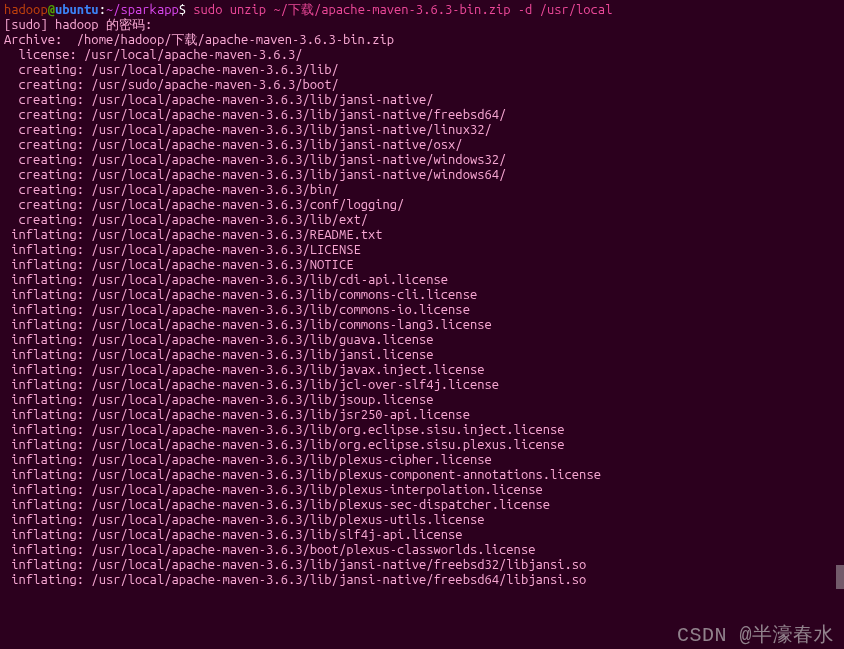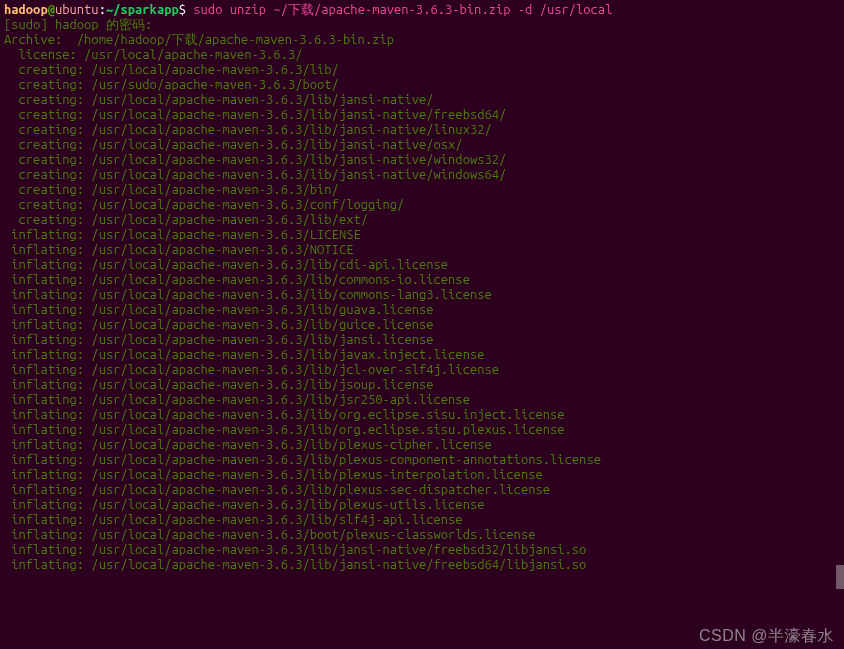--- a/index.html
+++ b/index.html
@@ -9,35 +9,35 @@
       font-family: 'Ubuntu Mono', 'DejaVu Sans Mono', 'Consolas', monospace;
       font-size: 13px;
       line-height: 15px;
       width: 844px;
       height: 649px;
       overflow: hidden;
       position: relative;
       padding: 2px 4px;
     }
     .prompt-line { white-space: pre; }
-    .user { color: #fdba74; font-weight: bold; }
+    .user { color: #c2410c; font-weight: normal; }
     .at { color: #4e9a06; font-weight: bold; }
-    .host { color: #fca5a5; font-weight: normal; }
+    .host { color: #3b82f6; font-weight: bold; }
     .colon { color: #ffffff; }
-    .tilde-path { color: #22c55e; font-weight: bold; }
+    .tilde-path { color: #d946ef; font-weight: normal; }
     .dollar { color: #ffffff; }
     .cmd { color: #ec4899; }
-    .output-line { color: #4d7c0f; white-space: pre; }
+    .output-line { color: #f9a8d4; white-space: pre; }
     .watermark {
       position: absolute;
       bottom: 6px;
       right: 10px;
       color: rgba(200,200,200,0.65);
-      font-family: Liberation Sans, sans-serif;
-      font-size: 16px;
+      font-family: Liberation Mono, monospace;
+      font-size: 20px;
       letter-spacing: 0.5px;
     }
     .scrollbar-stub {
       position: absolute;
       right: 0;
       top: 565px;
       width: 8px;
       height: 24px;
       background: rgba(200,200,200,0.45);
     }
@@ -56,27 +56,28 @@
       <div class="output-line">  creating: /usr/sudo/apache-maven-3.6.3/boot/</div>
       <div class="output-line">  creating: /usr/local/apache-maven-3.6.3/lib/jansi-native/</div>
       <div class="output-line">  creating: /usr/local/apache-maven-3.6.3/lib/jansi-native/freebsd64/</div>
       <div class="output-line">  creating: /usr/local/apache-maven-3.6.3/lib/jansi-native/linux32/</div>
       <div class="output-line">  creating: /usr/local/apache-maven-3.6.3/lib/jansi-native/osx/</div>
       <div class="output-line">  creating: /usr/local/apache-maven-3.6.3/lib/jansi-native/windows32/</div>
       <div class="output-line">  creating: /usr/local/apache-maven-3.6.3/lib/jansi-native/windows64/</div>
       <div class="output-line">  creating: /usr/local/apache-maven-3.6.3/bin/</div>
       <div class="output-line">  creating: /usr/local/apache-maven-3.6.3/conf/logging/</div>
       <div class="output-line">  creating: /usr/local/apache-maven-3.6.3/lib/ext/</div>
+      <div class="output-line"> inflating: /usr/local/apache-maven-3.6.3/README.txt</div>
       <div class="output-line"> inflating: /usr/local/apache-maven-3.6.3/LICENSE</div>
       <div class="output-line"> inflating: /usr/local/apache-maven-3.6.3/NOTICE</div>
       <div class="output-line"> inflating: /usr/local/apache-maven-3.6.3/lib/cdi-api.license</div>
+      <div class="output-line"> inflating: /usr/local/apache-maven-3.6.3/lib/commons-cli.license</div>
       <div class="output-line"> inflating: /usr/local/apache-maven-3.6.3/lib/commons-io.license</div>
       <div class="output-line"> inflating: /usr/local/apache-maven-3.6.3/lib/commons-lang3.license</div>
       <div class="output-line"> inflating: /usr/local/apache-maven-3.6.3/lib/guava.license</div>
-      <div class="output-line"> inflating: /usr/local/apache-maven-3.6.3/lib/guice.license</div>
       <div class="output-line"> inflating: /usr/local/apache-maven-3.6.3/lib/jansi.license</div>
       <div class="output-line"> inflating: /usr/local/apache-maven-3.6.3/lib/javax.inject.license</div>
       <div class="output-line"> inflating: /usr/local/apache-maven-3.6.3/lib/jcl-over-slf4j.license</div>
       <div class="output-line"> inflating: /usr/local/apache-maven-3.6.3/lib/jsoup.license</div>
       <div class="output-line"> inflating: /usr/local/apache-maven-3.6.3/lib/jsr250-api.license</div>
       <div class="output-line"> inflating: /usr/local/apache-maven-3.6.3/lib/org.eclipse.sisu.inject.license</div>
       <div class="output-line"> inflating: /usr/local/apache-maven-3.6.3/lib/org.eclipse.sisu.plexus.license</div>
       <div class="output-line"> inflating: /usr/local/apache-maven-3.6.3/lib/plexus-cipher.license</div>
       <div class="output-line"> inflating: /usr/local/apache-maven-3.6.3/lib/plexus-component-annotations.license</div>
       <div class="output-line"> inflating: /usr/local/apache-maven-3.6.3/lib/plexus-interpolation.license</div>

